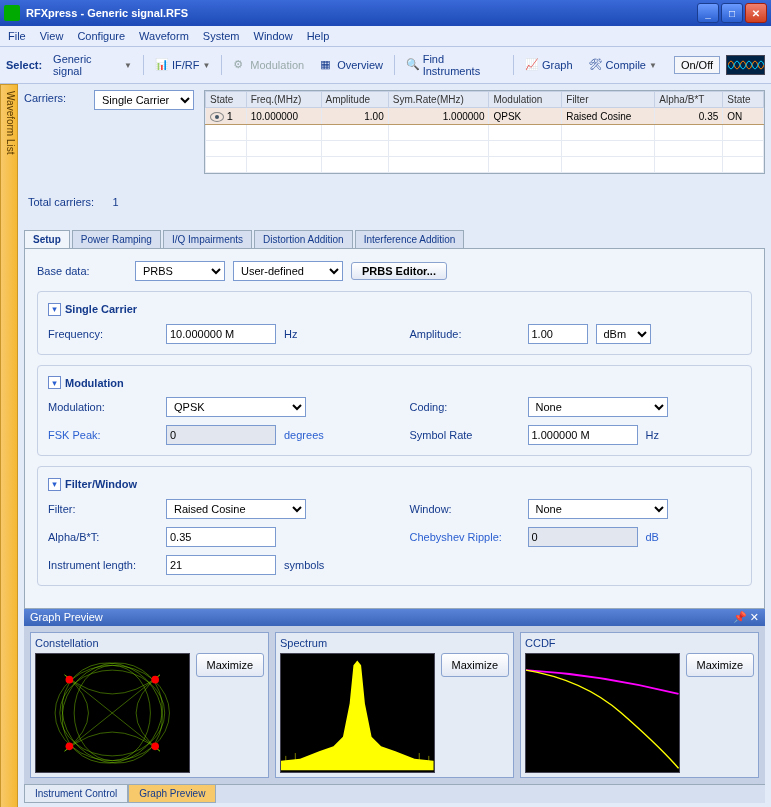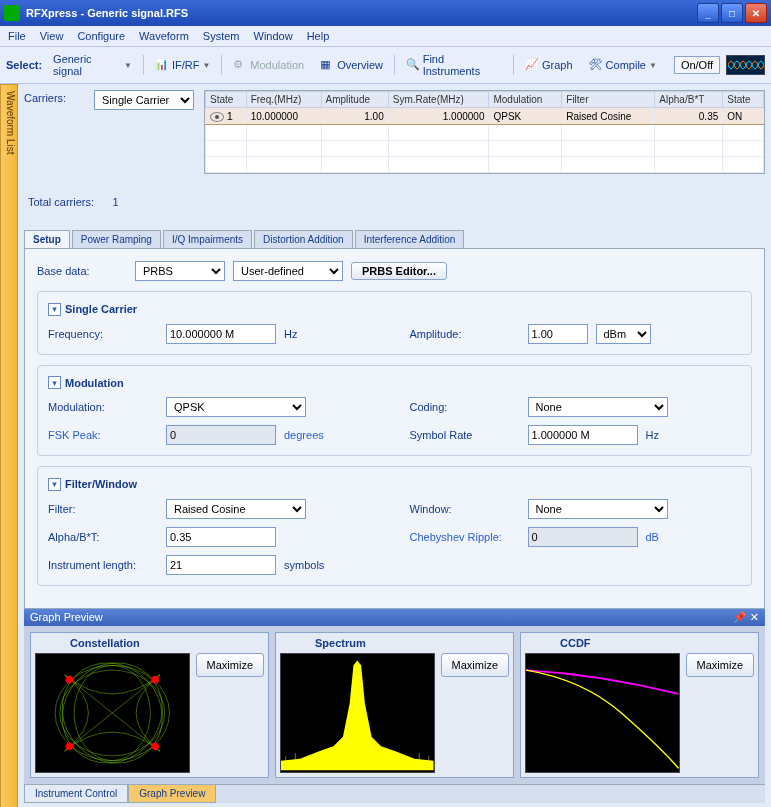--- a/index.html
+++ b/index.html
@@ -45,21 +45,21 @@
 .shead .tog { width: 13px; height: 13px; border: 1px solid #6a8acd; background: #fff; display: flex; align-items: center; justify-content: center; color: #2a5fd0; font-size: 9px; }
 .two-col { display: grid; grid-template-columns: 1fr 1fr; gap: 8px 30px; align-items: center; }
 .field { display: flex; align-items: center; gap: 8px; }
 .field .flabel { width: 110px; }
 .unit { color: #143a8c; }
 .link { color: #2a5fd0; }
 input.ro { background: #e2e6ee; }
 .graph-header { background: linear-gradient(#5a84d8,#3a64b8); color: #fff; padding: 2px 6px; display: flex; justify-content: space-between; align-items: center; font-size: 10px; }
 .graph-body { background: #c5d0e5; padding: 6px; display: flex; gap: 6px; }
 .gpanel { flex: 1; border: 1px solid #8ba3cf; background: #e4ebf4; padding: 4px; }
-.gtitle { color: #143a8c; font-weight: bold; margin-bottom: 4px; margin-left: 35px; }
+.gtitle { color: #143a8c; font-weight: normal; margin-bottom: 4px; }
 .gcontent { display: flex; gap: 6px; }
 .gplot { flex: 1; height: 120px; background: #000; border: 1px solid #445; }
 .bottom-tabs { display: flex; background: #d6dff0; border-top: 1px solid #9ab; }
 .btab { padding: 3px 10px; border: 1px solid #9ab; border-top: none; background: #e4ebf4; color: #143a8c; font-size: 10px; }
 .btab.active { background: #f8c96a; }
 .status { background: #e4ebf8; border-top: 1px solid #9ab; padding: 3px 8px; display: flex; gap: 40px; }
 .status .app { font-weight: bold; }
 .status .awg { color: #c02020; }
 svg { display: block; }
 .mini-icon { width:14px; height:14px; display:inline-block; }

